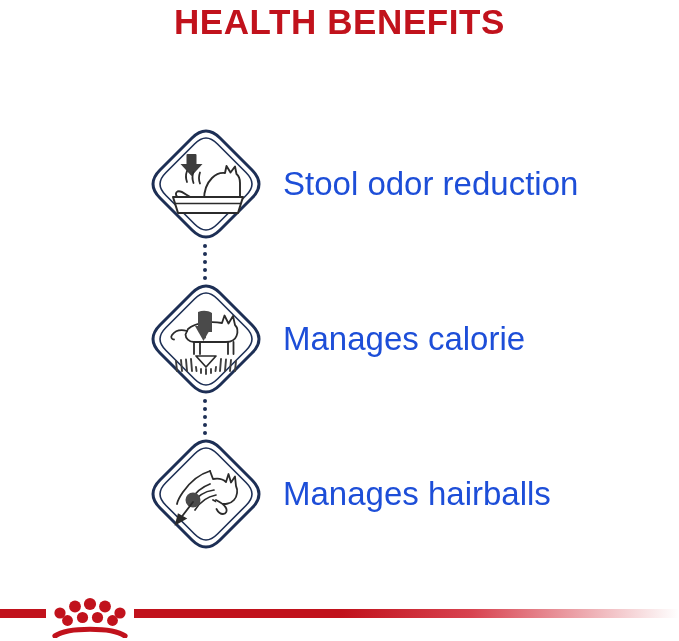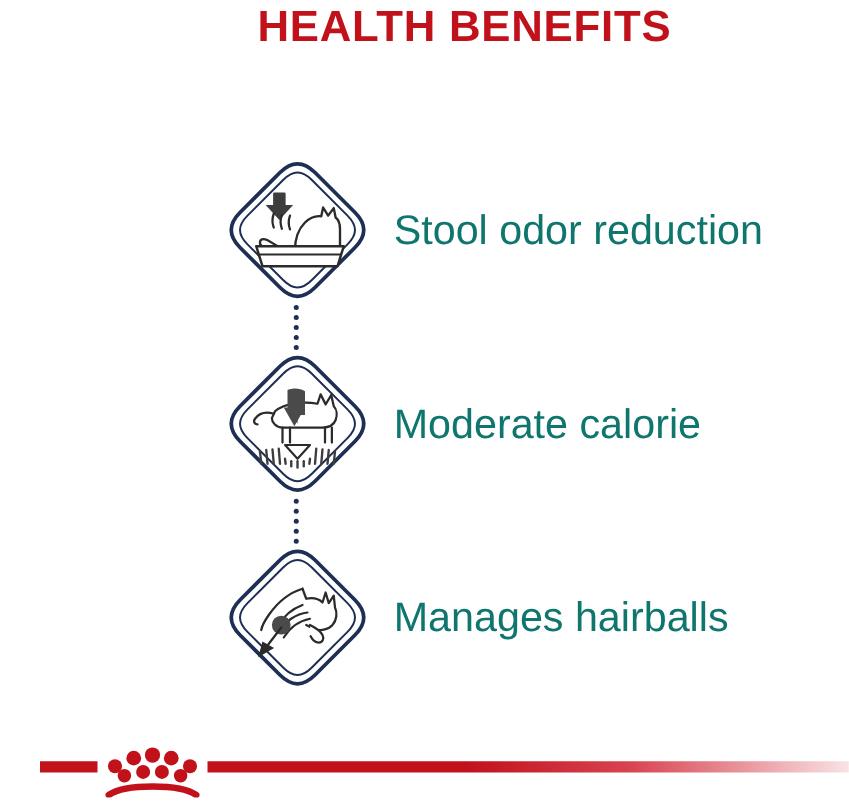--- a/index.html
+++ b/index.html
@@ -13,21 +13,20 @@
     position: relative;
     overflow: hidden;
     font-family: "Liberation Sans", sans-serif;
     -webkit-font-smoothing: antialiased;
   }
 
   #page {
     position: absolute;
     inset: 0;
     background: #ffffff;
-    margin-left: 32px;
   }
 
   
   .title-block {
     position: absolute;
     top: 2px;
     left: 0;
     width: 679px;
     text-align: center;
   }
@@ -64,21 +63,21 @@
   }
   .icon-wrap svg { display: block; width: 112px; height: 112px; }
 
   .benefit-label {
     position: absolute;
     left: 283px;
     top: 0;
     height: 112px;
     display: flex;
     align-items: center;
-    color: #0f766e;
+    color: #1d4ed8;
     font-family: "Liberation Sans", sans-serif;
     font-weight: normal;
     font-size: 33px;
     line-height: 38px;
     white-space: nowrap;
   }
 
   
   .connector {
     position: absolute;
@@ -212,21 +211,21 @@
             <line x1="56" y1="86" x2="56" y2="91"></line>
             <line x1="61" y1="86" x2="61" y2="90"></line>
             <line x1="66" y1="84" x2="65.5" y2="88"></line>
             <line x1="71" y1="76" x2="70" y2="88"></line>
             <line x1="76" y1="76.5" x2="75" y2="88"></line>
             <line x1="81" y1="77" x2="80" y2="88"></line>
             <line x1="86" y1="78" x2="85" y2="88"></line>
           </g>
         </svg>
       </div>
-      <div class="benefit-label">Moderate calorie</div>
+      <div class="benefit-label">Manages calorie</div>
 
       <div class="connector">
         <span class="dot" style="top:0px;"></span>
         <span class="dot" style="top:8px;"></span>
         <span class="dot" style="top:16px;"></span>
         <span class="dot" style="top:24px;"></span>
         <span class="dot" style="top:32px;"></span>
       </div>
     </div>
 

